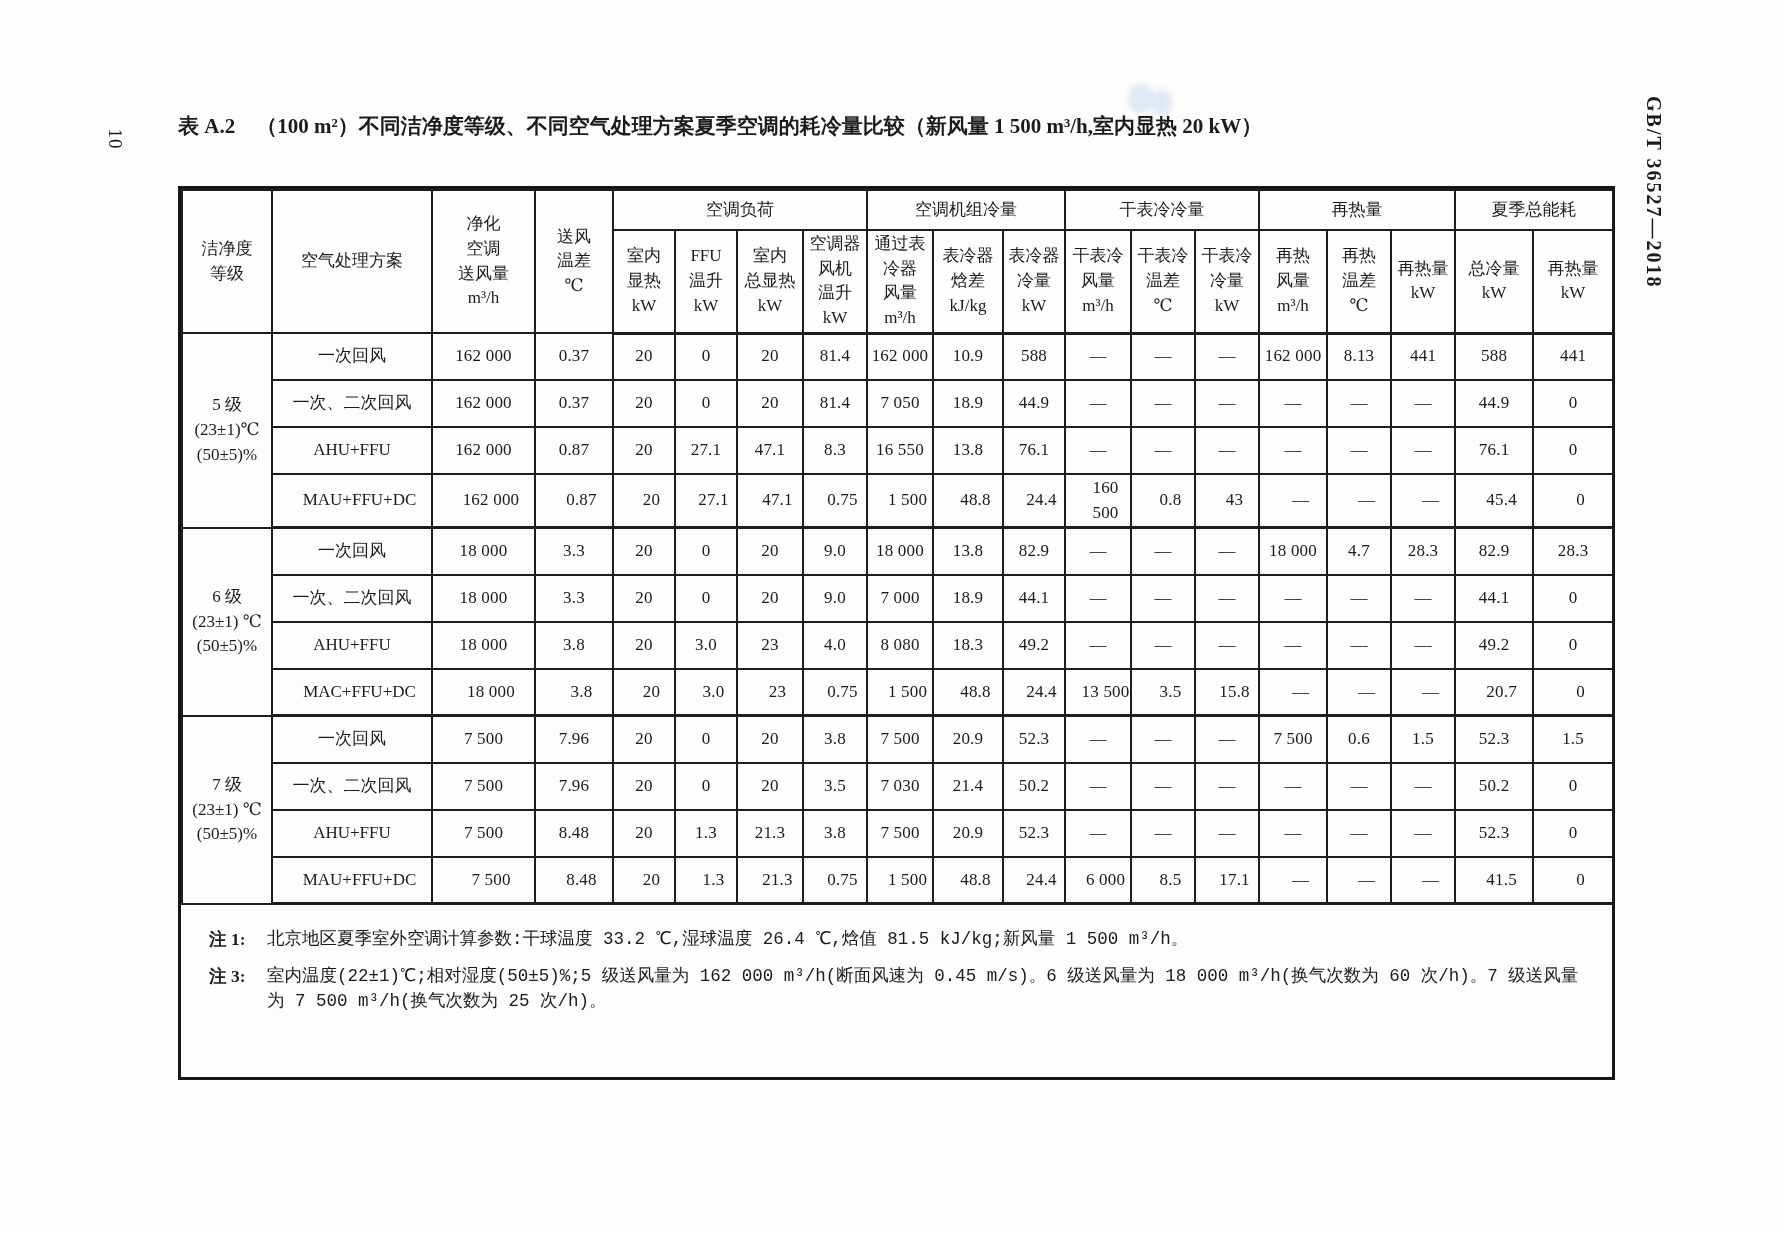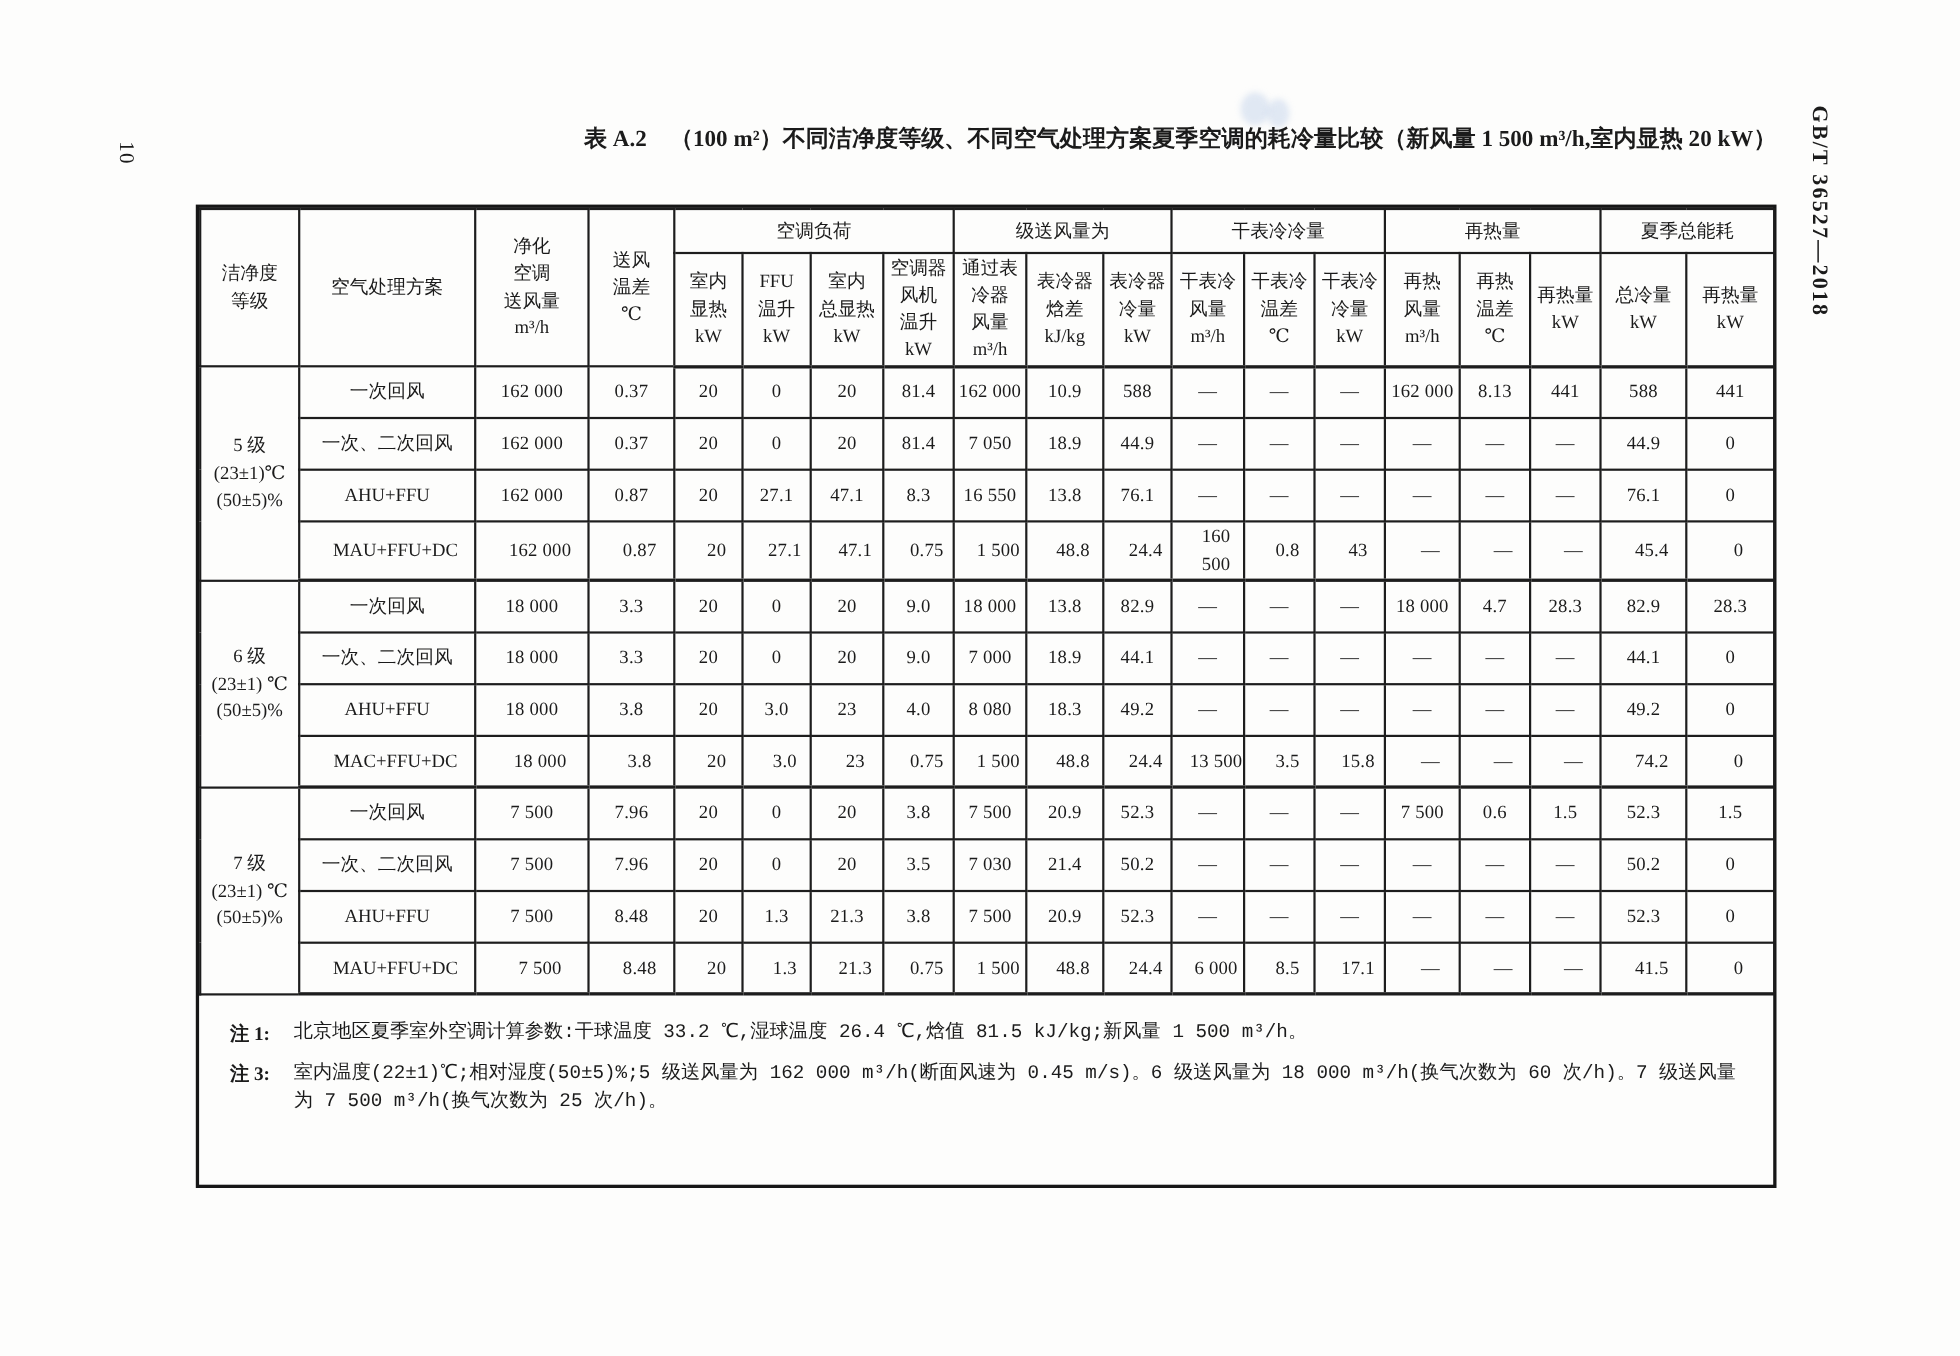--- a/index.html
+++ b/index.html
@@ -34,21 +34,21 @@
     font-size: 20px;
     font-weight: bold;
     letter-spacing: 2px;
     white-space: nowrap;
   }
   .doc-title {
     position: absolute;
     left: 178px;
     top: 112px;
     width: 1437px;
-    text-align: right;
+    text-align: left;
     font-size: 21px;
     font-weight: bold;
     white-space: nowrap;
   }
   .table-frame {
     position: absolute;
     left: 178px;
     top: 186px;
     width: 1437px;
     height: 894px;
@@ -134,21 +134,21 @@
 等级</th>
           <th rowspan="2">空气处理方案</th>
           <th rowspan="2">净化
 空调
 送风量
 m³/h</th>
           <th rowspan="2">送风
 温差
 ℃</th>
           <th colspan="4">空调负荷</th>
-          <th colspan="3">级送风量为</th>
+          <th colspan="3">空调机组冷量</th>
           <th colspan="3">干表冷冷量</th>
           <th colspan="3">再热量</th>
           <th colspan="2">夏季总能耗</th>
         </tr>
         <tr class="sub-row">
           <th>室内
 显热
 kW</th>
           <th>FFU
 温升
@@ -350,21 +350,21 @@
           <td class="num">0.75</td>
           <td class="num">1 500</td>
           <td class="num">48.8</td>
           <td class="num">24.4</td>
           <td class="num">13 500</td>
           <td class="num">3.5</td>
           <td class="num">15.8</td>
           <td class="num">—</td>
           <td class="num">—</td>
           <td class="num">—</td>
-          <td class="num">74.2</td>
+          <td class="num">20.7</td>
           <td class="num">0</td>
         </tr>
         <tr>
           <td rowspan="4">7 级
 (23±1) ℃
 (50±5)%</td>
           <td>一次回风</td>
           <td class="num">7 500</td>
           <td class="num">7.96</td>
           <td class="num">20</td>

